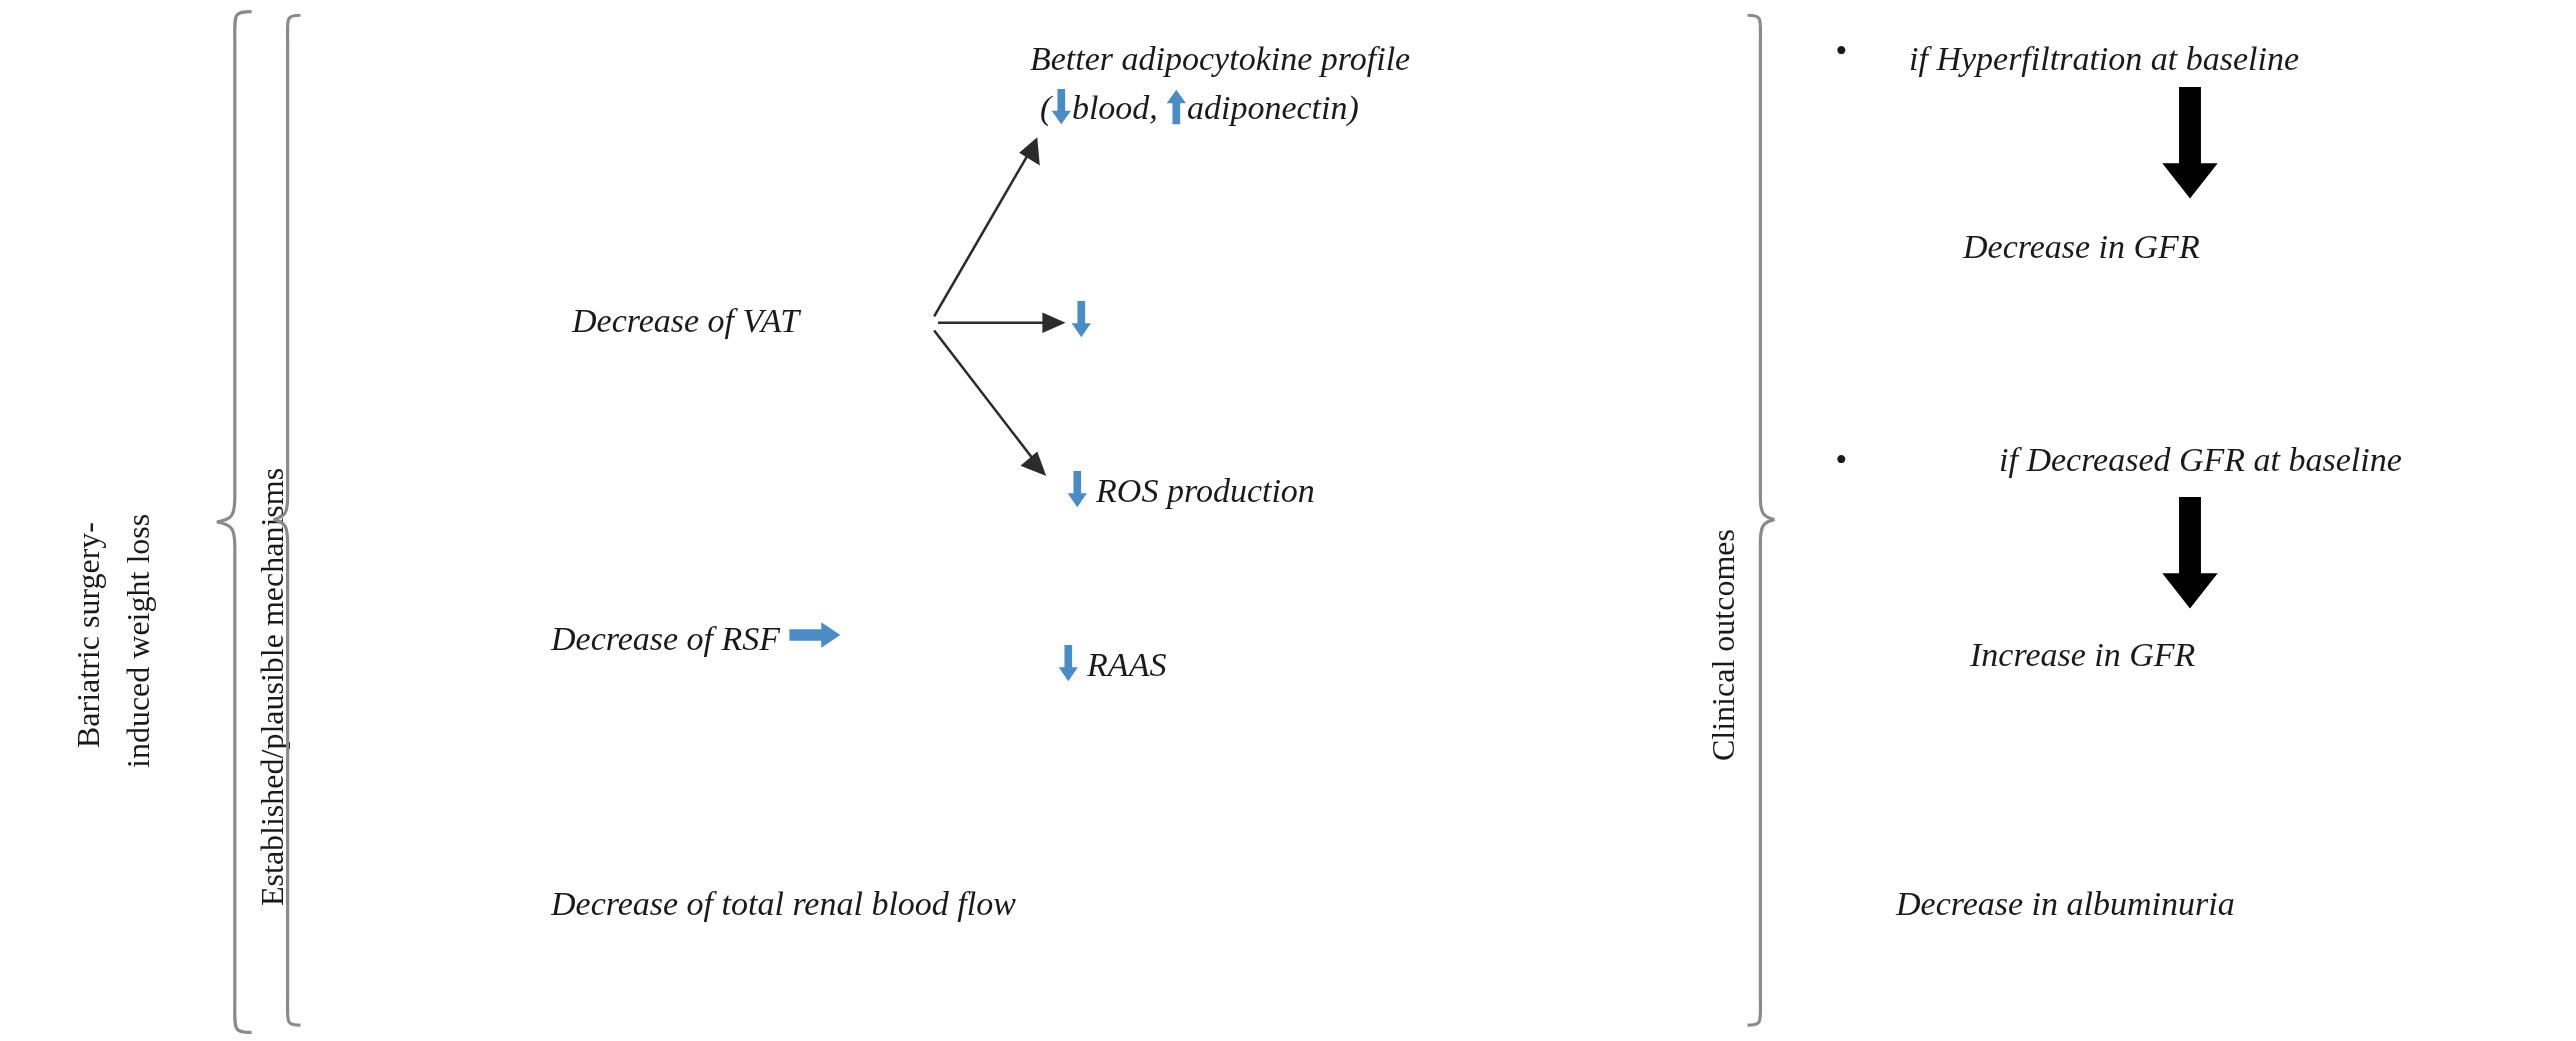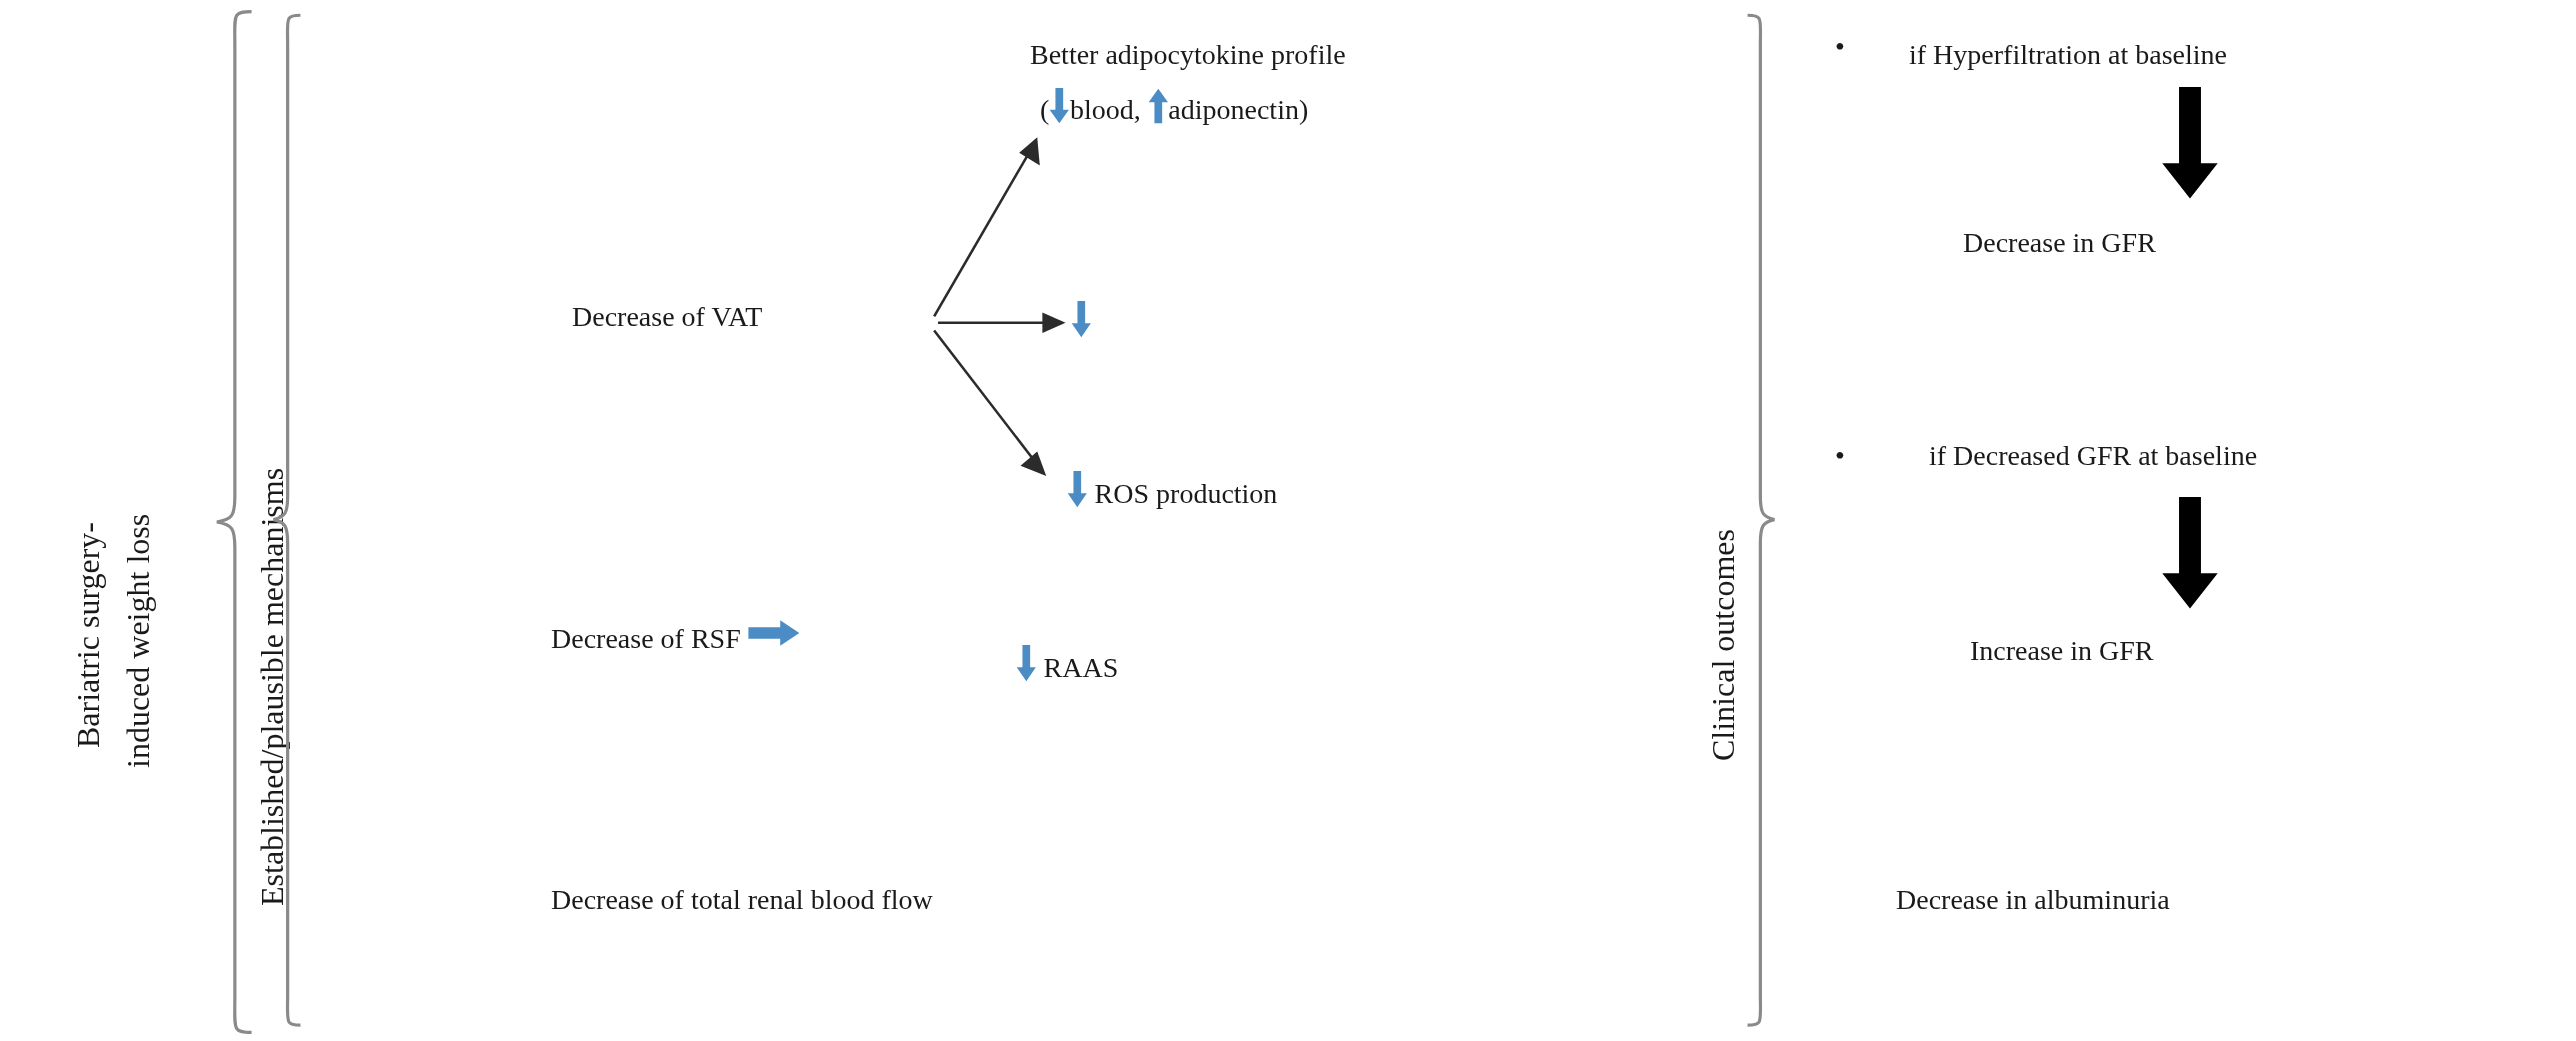--- a/index.html
+++ b/index.html
@@ -1,19 +1,19 @@
 <!DOCTYPE html>
 <html style="font-size:10.3px"><head>
 <meta charset="utf-8">
 <style>
   html,body{margin:0;padding:0;background:#ffffff;}
   body{width:2576px;height:1042px;position:relative;overflow:hidden;
        font-family:"Liberation Serif","DejaVu Serif",serif;color:#111;}
   .abs{position:absolute;}
-  .txt{font-size:28px;line-height:1.15;white-space:nowrap;color:#1a1a1a;letter-spacing:0px;}
+  .txt{font-size:34px;line-height:1.15;white-space:nowrap;color:#1a1a1a;letter-spacing:0px;font-style:italic;}
   .vlabel{font-size:32px;white-space:nowrap;color:#1a1a1a;
           transform-origin:0 0;}
   
   svg{display:block;overflow:visible;}
   .bline{fill:none;stroke:#8a8a8a;stroke-width:5;}
   
   .thin{fill:none;stroke:#2b2b2b;stroke-width:4;}
   .thinhead{fill:#2b2b2b;}
   
   .bluearrow{display:inline-block;vertical-align:-0.18em;}
@@ -91,21 +91,21 @@
 
 <div class="abs txt" style="left:551px;top:619px;">
   <span>Decrease of RSF</span>
   <span class="bluearrow" style="vertical-align:0.04em;">
     <svg width="53" height="28" viewBox="0 0 82 44">
         <polygon fill="#4C8CC4" points="0,13 50,13 50,2 80,22 50,42 50,31 0,31"></polygon>
       </svg>
   </span>
 </div>
 
-<div class="abs txt" style="left:1016px;top:645px;">
+<div class="abs txt" style="left:1058px;top:645px;">
   <span class="bluearrow">
     <svg width="20.6" height="37" viewBox="0 0 32 58">
         <polygon fill="#4C8CC4" points="10,0 22,0 22,35 31,35 16,57 1,35 10,35"></polygon>
       </svg>
   </span>&nbsp;<span>RAAS</span>
 </div>
 
 <div class="abs txt" style="left:551px;top:884px;">Decrease of total renal blood flow</div>
 
 <div class="abs" style="left:1745px;top:9px;">
@@ -123,21 +123,21 @@
 
 <div class="abs" style="left:2161px;top:87px;">
   <svg width="58" height="113" viewBox="0 0 90 175">
     <polygon fill="#000000" points="28,0 62,0 62,118 88,118 45,173 2,118 28,118"></polygon>
   </svg>
 </div>
 
 <div class="abs txt" style="left:1963px;top:227px;">Decrease in GFR</div>
 
 <div class="abs txt" style="left:1835px;top:440px;">•</div>
-<div class="abs txt" style="left:1929px;top:440px;">if  Decreased GFR at baseline</div>
+<div class="abs txt" style="left:1999px;top:440px;">if  Decreased GFR at baseline</div>
 
 <div class="abs" style="left:2161px;top:497px;">
   <svg width="58" height="113" viewBox="0 0 90 175">
     <polygon fill="#000000" points="28,0 62,0 62,118 88,118 45,173 2,118 28,118"></polygon>
   </svg>
 </div>
 
 <div class="abs txt" style="left:1970px;top:635px;">Increase in GFR</div>
 
 <div class="abs txt" style="left:1896px;top:884px;">Decrease in albuminuria</div>

